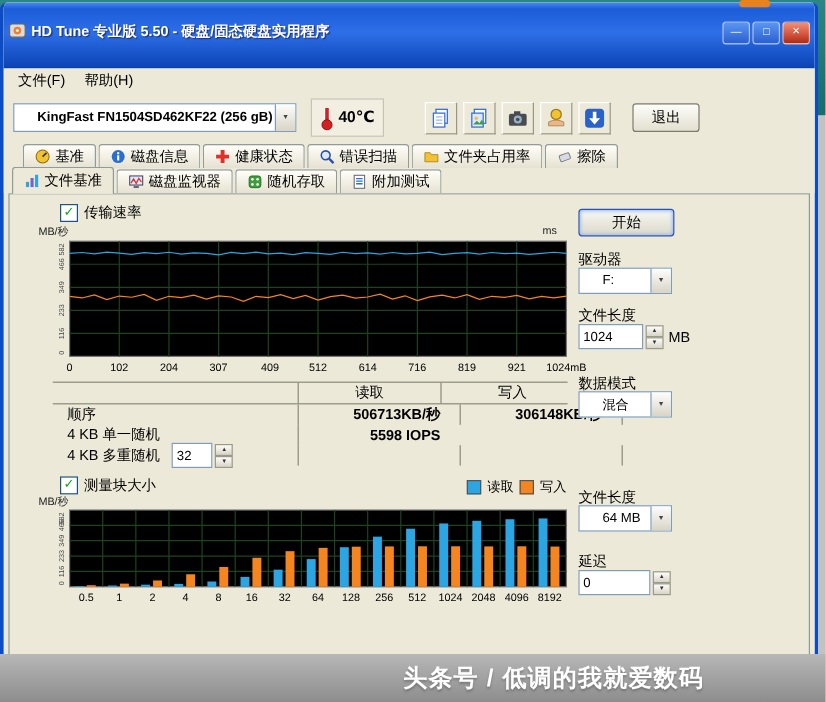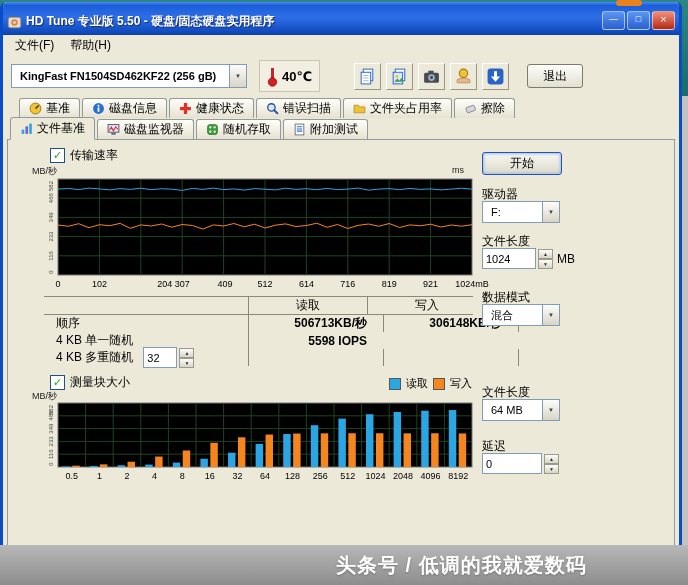--- a/index.html
+++ b/index.html
@@ -6,38 +6,38 @@
   body{position:relative;width:688px;height:585px;overflow:hidden;background:#c2c2be;
        font-family:"Liberation Sans","DejaVu Sans",sans-serif;color:#000;}
   .desktop-teal{position:absolute;left:0;top:0;width:688px;height:96px;
        background:linear-gradient(180deg,#2c8686,#176c6c);}
   .desktop-frag{position:absolute;left:616px;top:0;width:26px;height:6px;border-radius:3px;
        background:#e8821e;z-index:30;}
   
   .window{position:absolute;left:0;top:2px;width:676px;height:546px;z-index:10;
        border:3px solid #0a4cc8;border-top:0;border-radius:6px 6px 2px 2px;
        background:#ece9d8;overflow:hidden;}
-  .titlebar{height:23px;display:flex;align-items:flex-end;gap:4px;padding:5px 4px;
+  .titlebar{height:23px;display:flex;align-items:flex-start;gap:4px;padding:16px 4px;
        background:linear-gradient(180deg,#4a8af4 0%,#1b5cd8 10%,#2e6fe8 45%,#0d46b8 96%,#0a3f9e 100%);
        border-radius:4px 4px 0 0;}
   .app-icon{width:15px;height:15px;flex:0 0 15px;}
   .title-text{flex:1;color:#fff;font-size:12px;font-weight:bold;white-space:nowrap;overflow:hidden;
        text-shadow:1px 1px 1px #1a2f6a;}
   .win-btns{display:flex;gap:2px;}
   .win-btn{width:21px;height:17px;border:1px solid rgba(255,255,255,.55);border-radius:3px;
        color:#fff;font-size:9px;line-height:15px;text-align:center;cursor:default;}
   .win-btn.minb,.win-btn.maxb{background:linear-gradient(180deg,#5a96f2,#2a5fd0);}
   .win-btn.closeb{background:linear-gradient(180deg,#f09078,#d2503a 60%,#a82c18);font-size:11px;}
   
   .menubar{height:20px;display:flex;align-items:center;padding-left:4px;font-size:12px;
        background:#ece9d8;}
   .menu-item{padding:2px 8px;}
   .toolbar{height:42px;display:flex;align-items:center;padding:0 8px;background:#ece9d8;}
   .combo{height:22px;background:#fff;border:1px solid #7f9db9;display:flex;align-items:stretch;}
-  .combo .cval{flex:1;font-size:11px;display:flex;align-items:center;padding:0 8px;white-space:nowrap;overflow:hidden;}
+  .combo .cval{flex:1;font-size:11px;display:flex;align-items:center;padding:0 19px;white-space:nowrap;overflow:hidden;}
   .combo .dd-btn{width:16px;background:linear-gradient(180deg,#fdfdfb,#d8d4c6);border-left:1px solid #7f9db9;
        font-size:6px;color:#444;display:flex;align-items:center;justify-content:center;}
   .drive-combo{width:234px;}
   .drive-combo .cval{font-weight:bold;}
   .temp-box{display:flex;align-items:center;gap:4px;margin-left:12px;padding:1px 7px;height:28px;
        border:1px solid #c8c4b4;background:#f2efe2;}
   .temp-text{font-size:13px;font-weight:bold;}
   .tool-btns{display:flex;gap:5px;margin-left:34px;}
   .tbtn{width:27px;height:27px;background:#ece9d8;border:1px solid;border-color:#fff #9a9788 #9a9788 #fff;
        display:flex;align-items:center;justify-content:center;padding:0;}
@@ -286,21 +286,21 @@
         <text x="7" y="58.567010309278345" fill="#444" font-size="6" text-anchor="middle" transform="rotate(-90 7 58.567010309278345)">233</text>
         <text x="7" y="39.432989690721655" fill="#444" font-size="6" text-anchor="middle" transform="rotate(-90 7 39.432989690721655)">349</text>
         <text x="7" y="20.13402061855669" fill="#444" font-size="6" text-anchor="middle" transform="rotate(-90 7 20.13402061855669)">466</text>
         <text x="7" y="8" fill="#444" font-size="6" text-anchor="middle" transform="rotate(-90 7 8)">582</text>
         <polyline points="12.0,11.1 22.4,10.4 32.7,11.6 43.0,10.1 53.4,10.9 63.8,11.9 74.1,10.6 84.4,11.4 94.8,10.2 105.2,11.7 115.5,10.7 125.9,11.2 136.2,12.4 146.6,10.4 156.9,11.4 167.3,10.1 177.6,11.6 187.9,10.9 198.3,12.1 208.6,10.6 219.0,11.2 229.4,11.9 239.7,10.2 250.0,11.4 260.4,10.7 270.8,11.7 281.1,10.4 291.5,11.6 301.8,11.1 312.1,10.1 322.5,12.2 332.9,11.1 343.2,10.6 353.5,11.7 363.9,10.4 374.3,11.4 384.6,10.9 395.0,11.9 405.3,11.1 415.6,10.2 426.0,11.2" fill="none" stroke="#2ba6e3" stroke-width="1"></polyline>
         <polyline points="12.0,47.0 22.4,48.3 32.7,45.7 43.0,49.7 53.4,46.7 63.8,47.7 74.1,45.4 84.4,50.3 94.8,46.9 105.2,48.0 115.5,46.0 125.9,49.2 136.2,46.5 146.6,47.5 156.9,51.1 167.3,46.9 177.6,48.0 187.9,45.5 198.3,48.8 208.6,46.2 219.0,50.0 229.4,47.2 239.7,45.9 250.0,48.5 260.4,47.5 270.8,45.2 281.1,49.3 291.5,46.5 301.8,50.5 312.1,47.4 322.5,46.0 332.9,48.3 343.2,45.5 353.5,49.5 363.9,46.9 374.3,47.8 384.6,46.2 395.0,49.0 405.3,47.0 415.6,48.2 426.0,46.7" fill="none" stroke="#f5861f" stroke-width="1"></polyline>
       </svg>
     <div id="chart1-ticks" class="ticks abs" style="left:38px;top:139px;width:430px;">
         <span style="left: 12px;">0</span>
         <span style="left: 53.4px;">102</span>
-        <span style="left: 94.8px; margin-left: 24px;">204</span>
+        <span style="left: 94.8px;">204</span>
         <span style="left: 136.2px;">307</span>
         <span style="left: 179px;">409</span>
         <span style="left: 219px;">512</span>
         <span style="left: 260.4px;">614</span>
         <span style="left: 301.8px;">716</span>
         <span style="left: 343.2px;">819</span>
         <span style="left: 384.6px;">921</span>
         <span style="left: 426px;">1024mB</span>
       </div>
 

